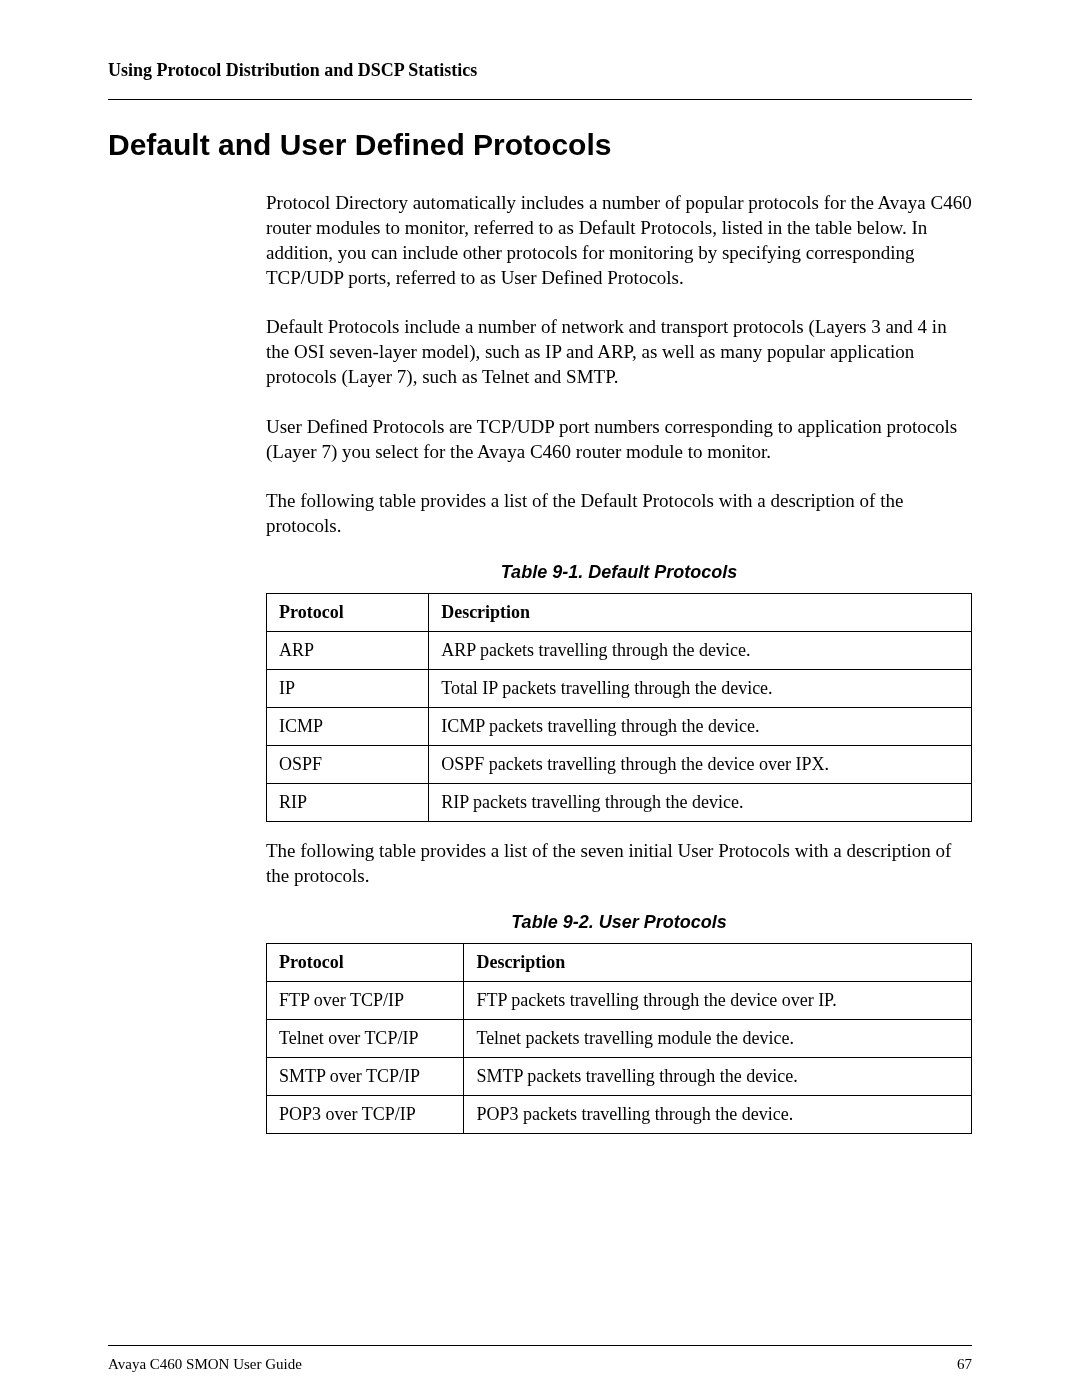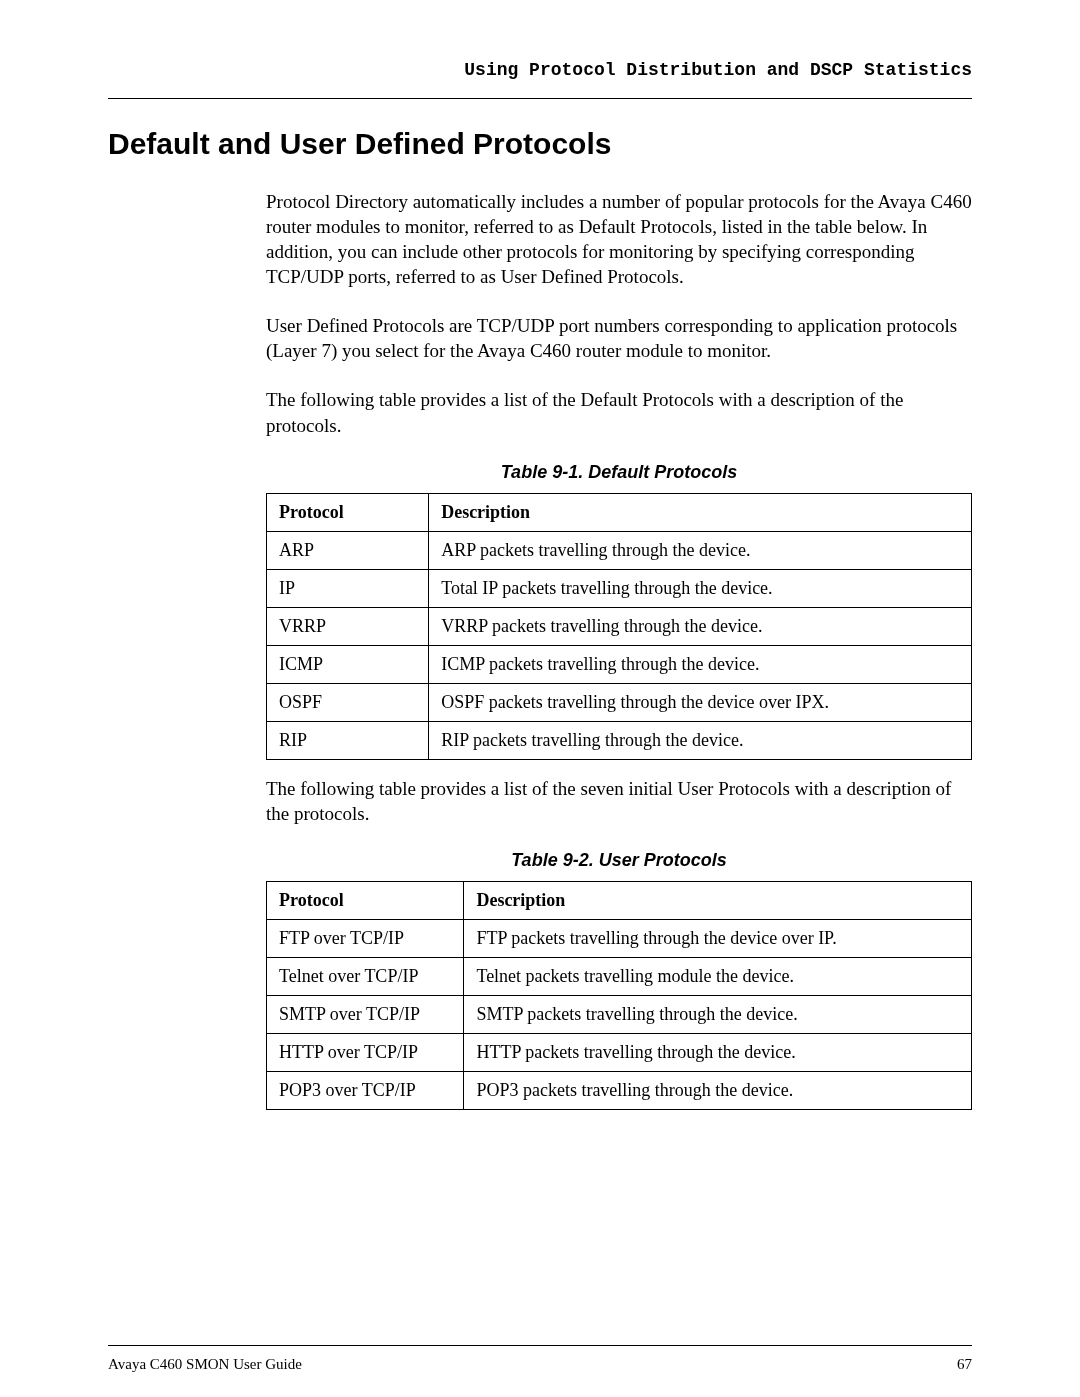--- a/index.html
+++ b/index.html
@@ -10,24 +10,23 @@
     color: #000;
   }
   .page {
     width: 1080px;
     height: 1397px;
     box-sizing: border-box;
     padding: 60px 108px 40px 108px;
     position: relative;
   }
   .header-right {
-    text-align: right;
     font-weight: bold;
     font-size: 18px;
-    font-family: Liberation Mono, monospace;
+    font-family: Liberation Serif, serif;
     padding-bottom: 8px;
   }
   .top-rule {
     border: none;
     border-top: 1px solid #000;
     margin: 10px 0 28px 0;
   }
   h1.section-title {
     font-family: Arial, Helvetica, sans-serif;
     font-size: 30px;
@@ -87,20 +86,21 @@
 
 <div class="page">
 
   <div class="header-right">Using Protocol Distribution and DSCP Statistics</div>
   <hr class="top-rule">
 
   <h1 class="section-title">Default and User Defined Protocols</h1>
 
   <div class="body-block">
     <p>Protocol Directory automatically includes a number of popular protocols for the Avaya C460 router modules to monitor, referred to as Default Protocols, listed in the table below. In addition, you can include other protocols for monitoring by specifying corresponding TCP/UDP ports, referred to as User Defined Protocols.</p>
+    <p>Default Protocols include a number of network and transport protocols (Layers 3 and 4 in the OSI seven-layer model), such as IP and ARP, as well as many popular application protocols (Layer 7), such as Telnet and SMTP.</p>
     <p>User Defined Protocols are TCP/UDP port numbers corresponding to application protocols (Layer 7) you select for the Avaya C460 router module to monitor.</p>
     <p>The following table provides a list of the Default Protocols with a description of the protocols.</p>
 
     <div class="table-caption">Table 9-1.  Default Protocols</div>
     <table class="proto">
       <colgroup>
           <col style="width:23%">
           <col>
         </colgroup>
       <tbody>
@@ -108,24 +108,20 @@
         <th>Protocol</th>
         <th>Description</th>
       </tr>
       <tr>
             <td>ARP</td>
             <td>ARP packets travelling through the device.</td>
           </tr>
       <tr>
             <td>IP</td>
             <td>Total IP packets travelling through the device.</td>
-          </tr>
-      <tr>
-            <td>VRRP</td>
-            <td>VRRP packets travelling through the device.</td>
           </tr>
       <tr>
             <td>ICMP</td>
             <td>ICMP packets travelling through the device.</td>
           </tr>
       <tr>
             <td>OSPF</td>
             <td>OSPF packets travelling through the device over IPX.</td>
           </tr>
       <tr>
@@ -154,24 +150,20 @@
           </tr>
       <tr>
             <td>Telnet over TCP/IP</td>
             <td>Telnet packets travelling module the device.</td>
           </tr>
       <tr>
             <td>SMTP over TCP/IP</td>
             <td>SMTP packets travelling through the device.</td>
           </tr>
       <tr>
-            <td>HTTP over TCP/IP</td>
-            <td>HTTP packets travelling through the device.</td>
-          </tr>
-      <tr>
             <td>POP3 over TCP/IP</td>
             <td>POP3 packets travelling through the device.</td>
           </tr>
     </tbody>
       </table>
   </div>
 
   <div class="footer">
     <hr class="rule">
     <div class="line">

